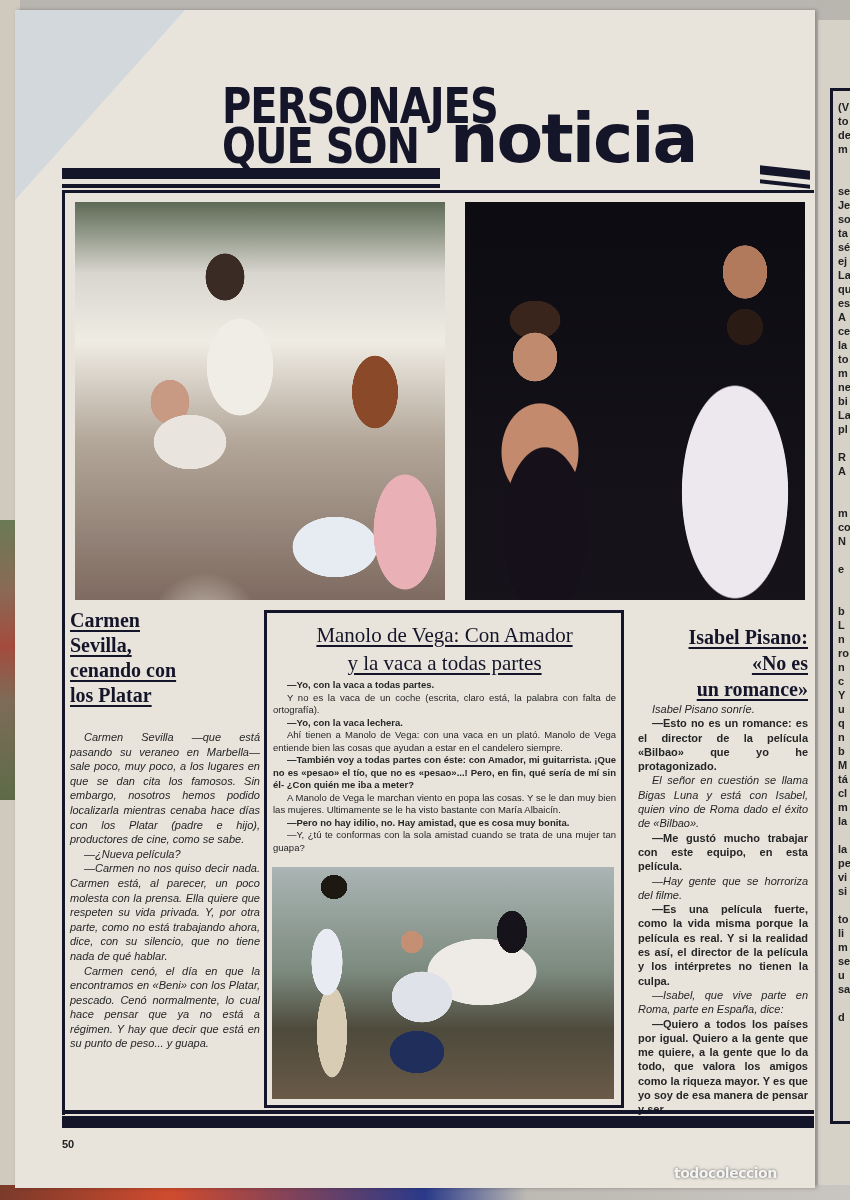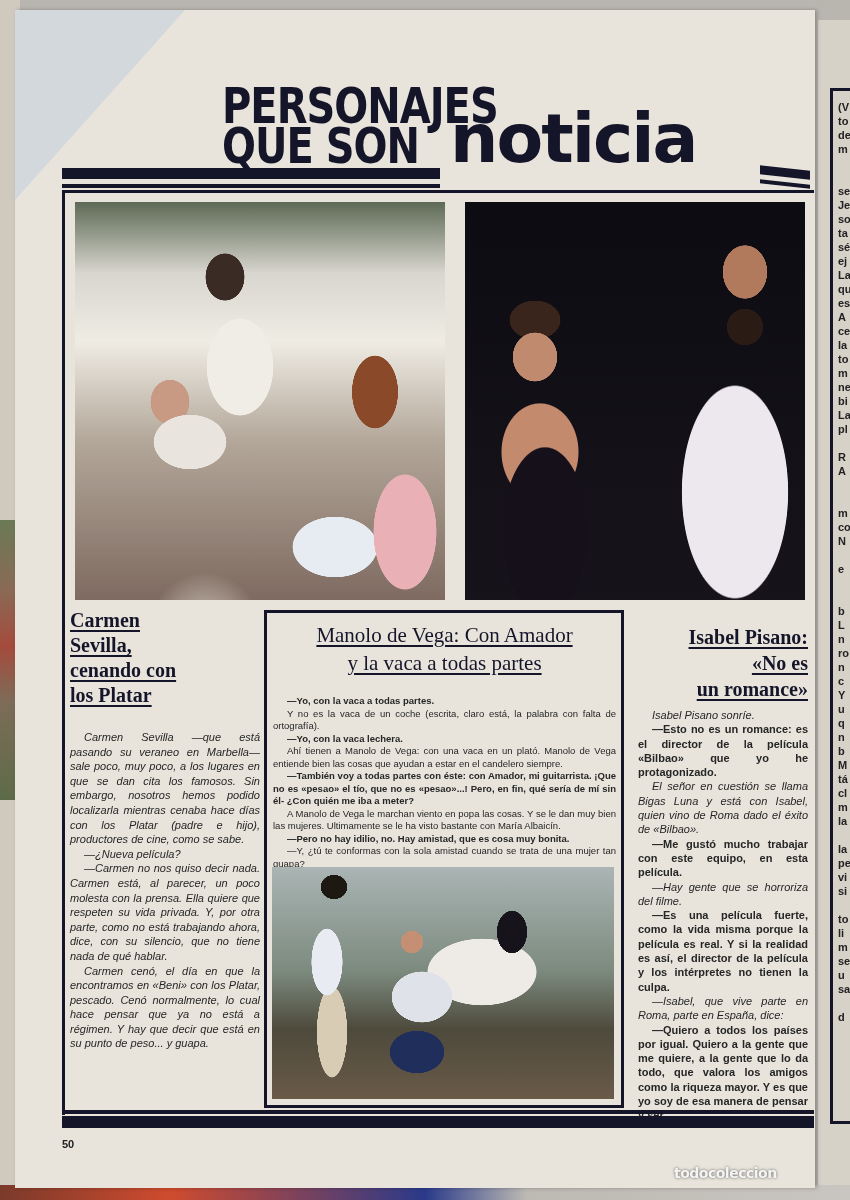--- a/index.html
+++ b/index.html
@@ -187,21 +187,21 @@
     <p>Carmen cenó, el día en que la encontramos en «Beni» con los Platar, pescado. Cenó normalmente, lo cual hace pensar que ya no está a régimen. Y hay que decir que está en su punto de peso... y guapa.</p>
   </div>
 </div>
 
 <div class="frame" style="left:264px;top:610px;width:360px;height:498px;"></div>
 <div style="position:absolute;left:273px;top:621px;width:343px;">
   <div class="col-head" style="text-align:center;font-weight:normal;font-size:21px;line-height:28px;text-decoration-thickness:1.5px;">
     <div>Manolo de Vega: Con Amador</div>
     <div>y la vaca a todas partes</div>
   </div>
-  <div class="body-text" style="margin-top:18px;font-size:9.5px;line-height:12.5px;">
+  <div class="body-text" style="margin-top:2px;font-size:9.5px;line-height:12.5px;">
     <p class="bd">—Yo, con la vaca a todas partes.</p>
     <p>Y no es la vaca de un coche (escrita, claro está, la palabra con falta de ortografía).</p>
     <p class="bd">—Yo, con la vaca lechera.</p>
     <p>Ahí tienen a Manolo de Vega: con una vaca en un plató. Manolo de Vega entiende bien las cosas que ayudan a estar en el candelero siempre.</p>
     <p class="bd">—También voy a todas partes con éste: con Amador, mi guitarrista. ¡Que no es «pesao» el tío, que no es «pesao»...! Pero, en fin, qué sería de mí sin él- ¿Con quién me iba a meter?</p>
     <p>A Manolo de Vega le marchan viento en popa las cosas. Y se le dan muy bien las mujeres. Ultimamente se le ha visto bastante con María Albaicín.</p>
     <p class="bd">—Pero no hay idilio, no. Hay amistad, que es cosa muy bonita.</p>
     <p>—Y, ¿tú te conformas con la sola amistad cuando se trata de una mujer tan guapa?</p>
   </div>
 </div>
@@ -218,21 +218,21 @@
        linear-gradient(180deg,#aab5b4 0%,#7c8a7e 45%,#4d4a3c 70%,#6a5a48 100%);">
   
 </div>
 
 <div style="position:absolute;left:638px;top:624px;width:170px;">
   <div class="col-head" style="text-align:right;font-size:20px;line-height:26px;">
     <div>Isabel Pisano:</div>
     <div>«No es</div>
     <div>un romance»</div>
   </div>
-  <div class="body-text" style="margin-top:6px;font-size:11px;line-height:14.3px;">
+  <div class="body-text" style="margin-top:0;font-size:11px;line-height:14.3px;">
     <p class="it">Isabel Pisano sonríe.</p>
     <p class="bd">—Esto no es un romance: es el director de la película «Bilbao» que yo he protagonizado.</p>
     <p class="it">El señor en cuestión se llama Bigas Luna y está con Isabel, quien vino de Roma dado el éxito de «Bilbao».</p>
     <p class="bd">—Me gustó mucho trabajar con este equipo, en esta película.</p>
     <p class="it">—Hay gente que se horroriza del filme.</p>
     <p class="bd">—Es una película fuerte, como la vida misma porque la película es real. Y si la realidad es así, el director de la película y los intérpretes no tienen la culpa.</p>
     <p class="it">—Isabel, que vive parte en Roma, parte en España, dice:</p>
     <p class="bd">—Quiero a todos los países por igual. Quiero a la gente que me quiere, a la gente que lo da todo, que valora los amigos como la riqueza mayor. Y es que yo soy de esa manera de pensar y ser.</p>
   </div>
 </div>

